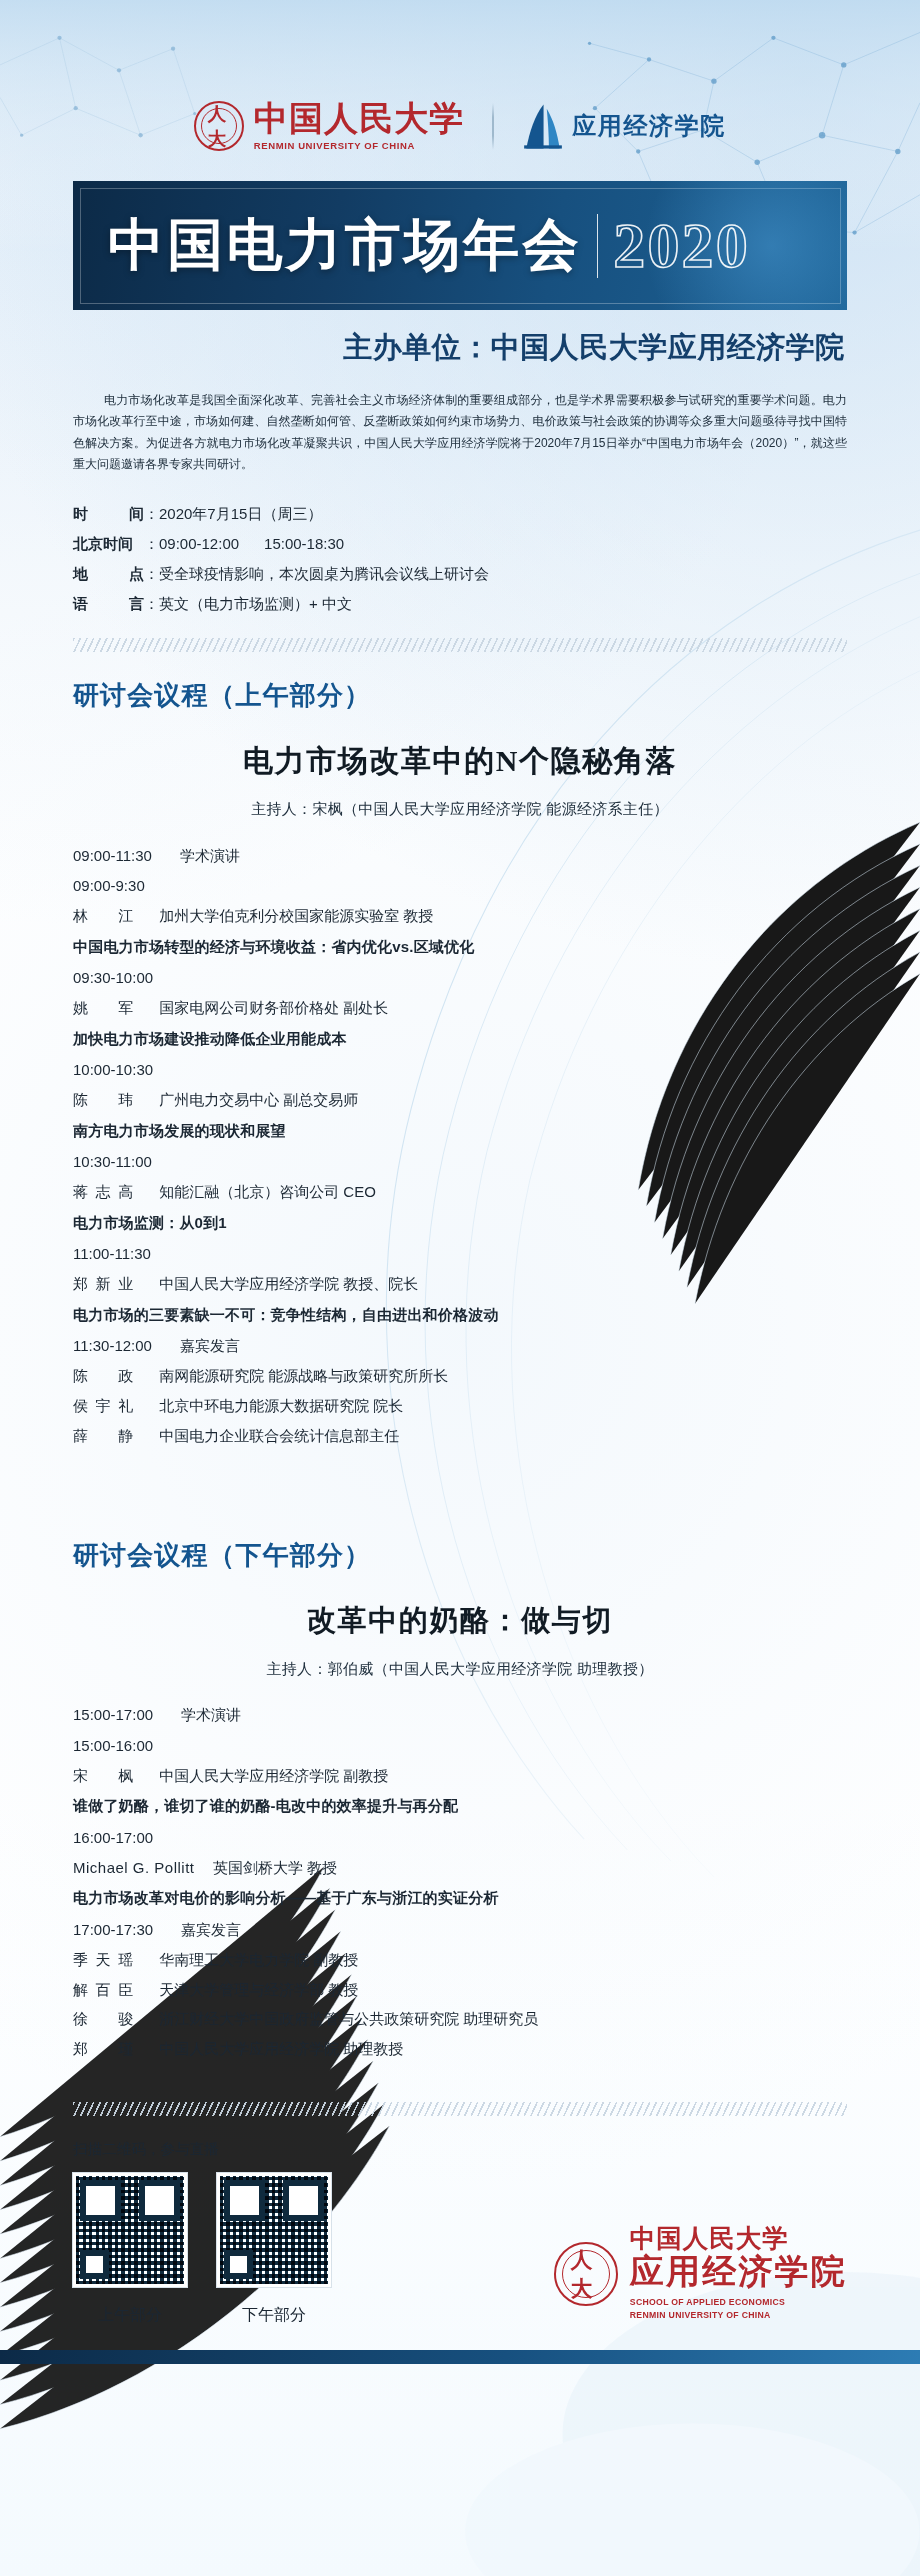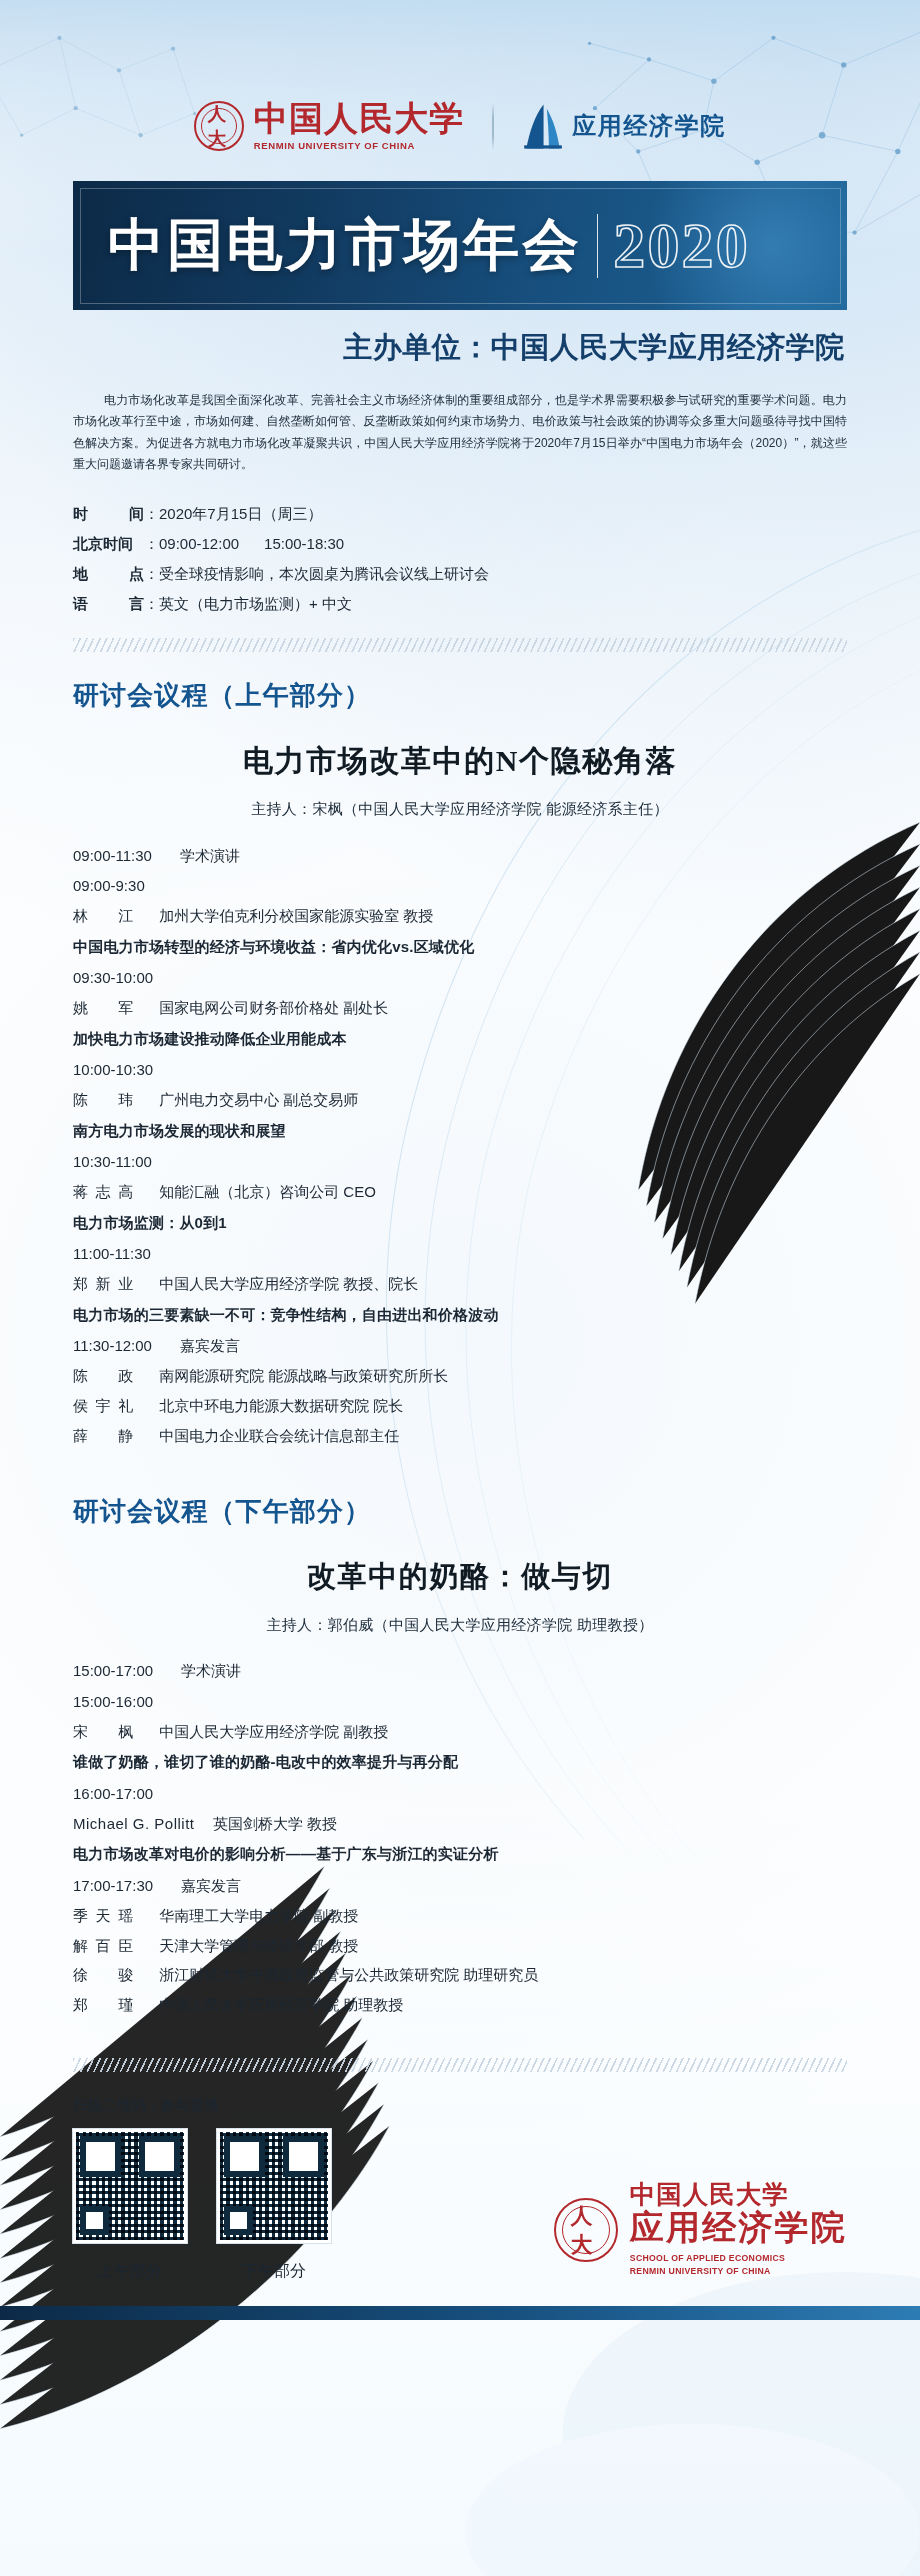--- a/index.html
+++ b/index.html
@@ -584,21 +584,21 @@
           <span class="ag-name">侯宇礼</span>
           <span class="ag-affil">北京中环电力能源大数据研究院 院长</span>
         </div>
         <div class="ag-speaker">
           <span class="ag-name">薛　静</span>
           <span class="ag-affil">中国电力企业联合会统计信息部主任</span>
         </div>
       </div>
     </div>
 
-    <div class="section-head" style="margin-top:44px">研讨会议程（下午部分）</div>
+    <div class="section-head" style="margin-top:88px">研讨会议程（下午部分）</div>
     <div class="topic pm">改革中的奶酪：做与切</div>
     <div class="chair">主持人：郭伯威（中国人民大学应用经济学院 助理教授）</div>
 
     <div class="agenda">
       <div class="ag-time with-kind">
         <span>15:00-17:00</span>
         <span>学术演讲</span>
       </div>
 
       <div class="ag-block">

